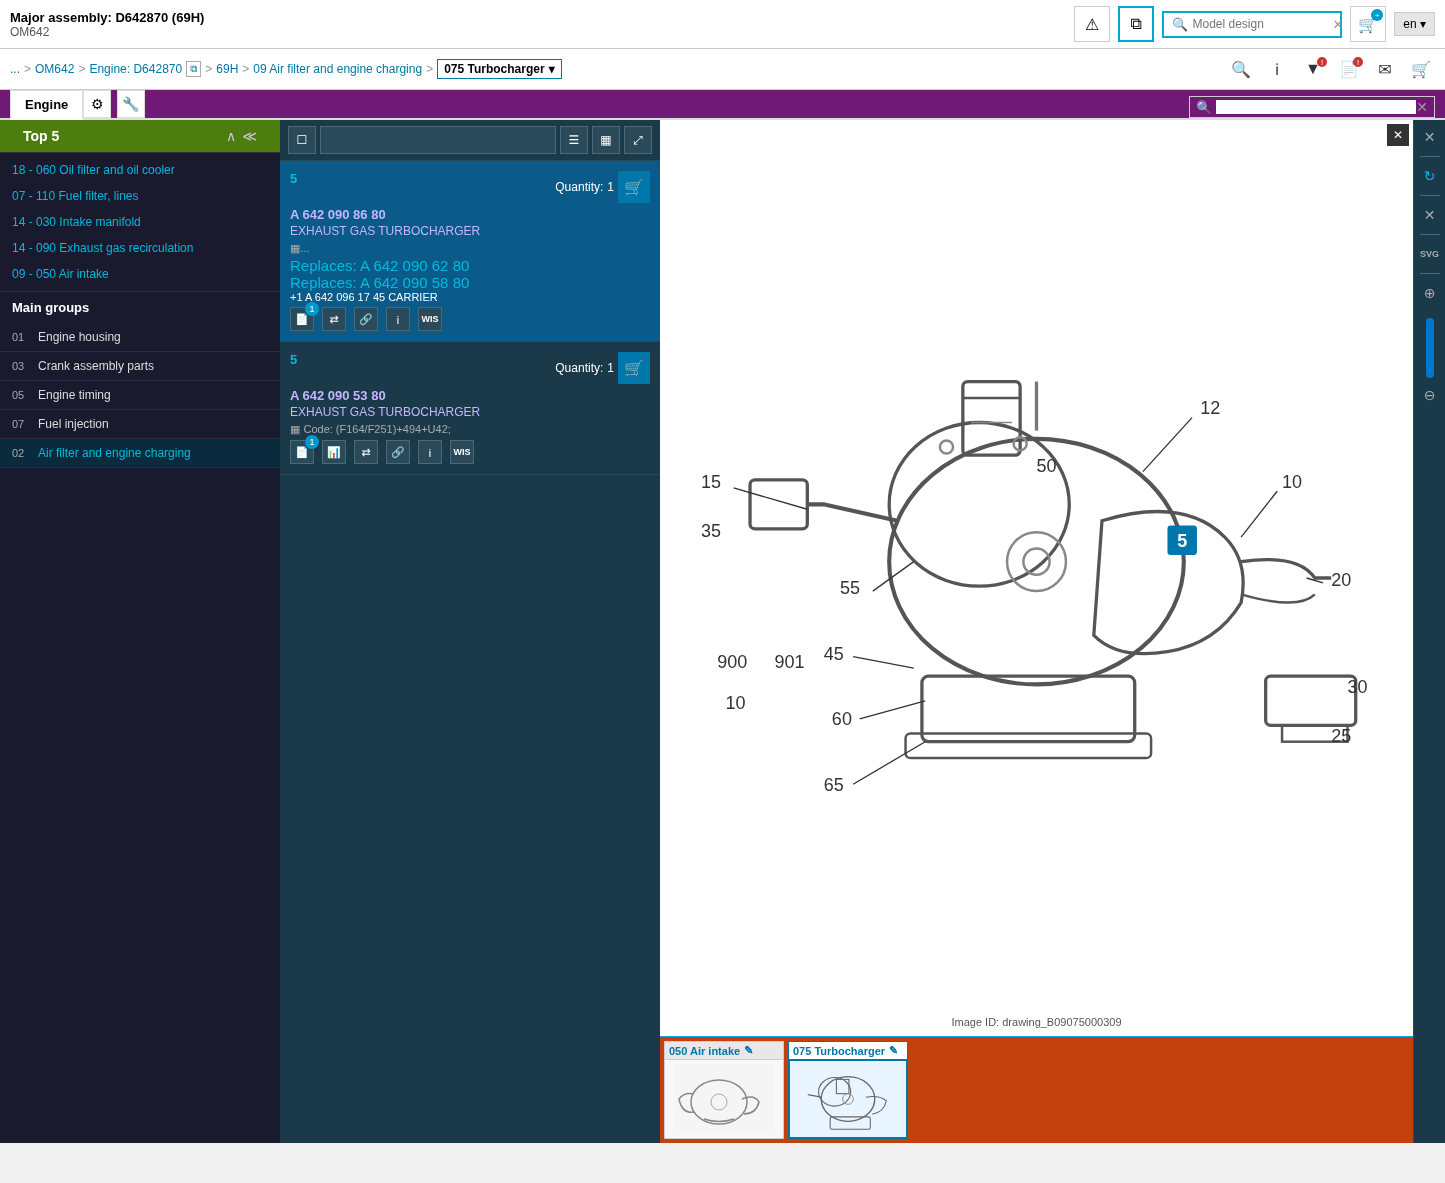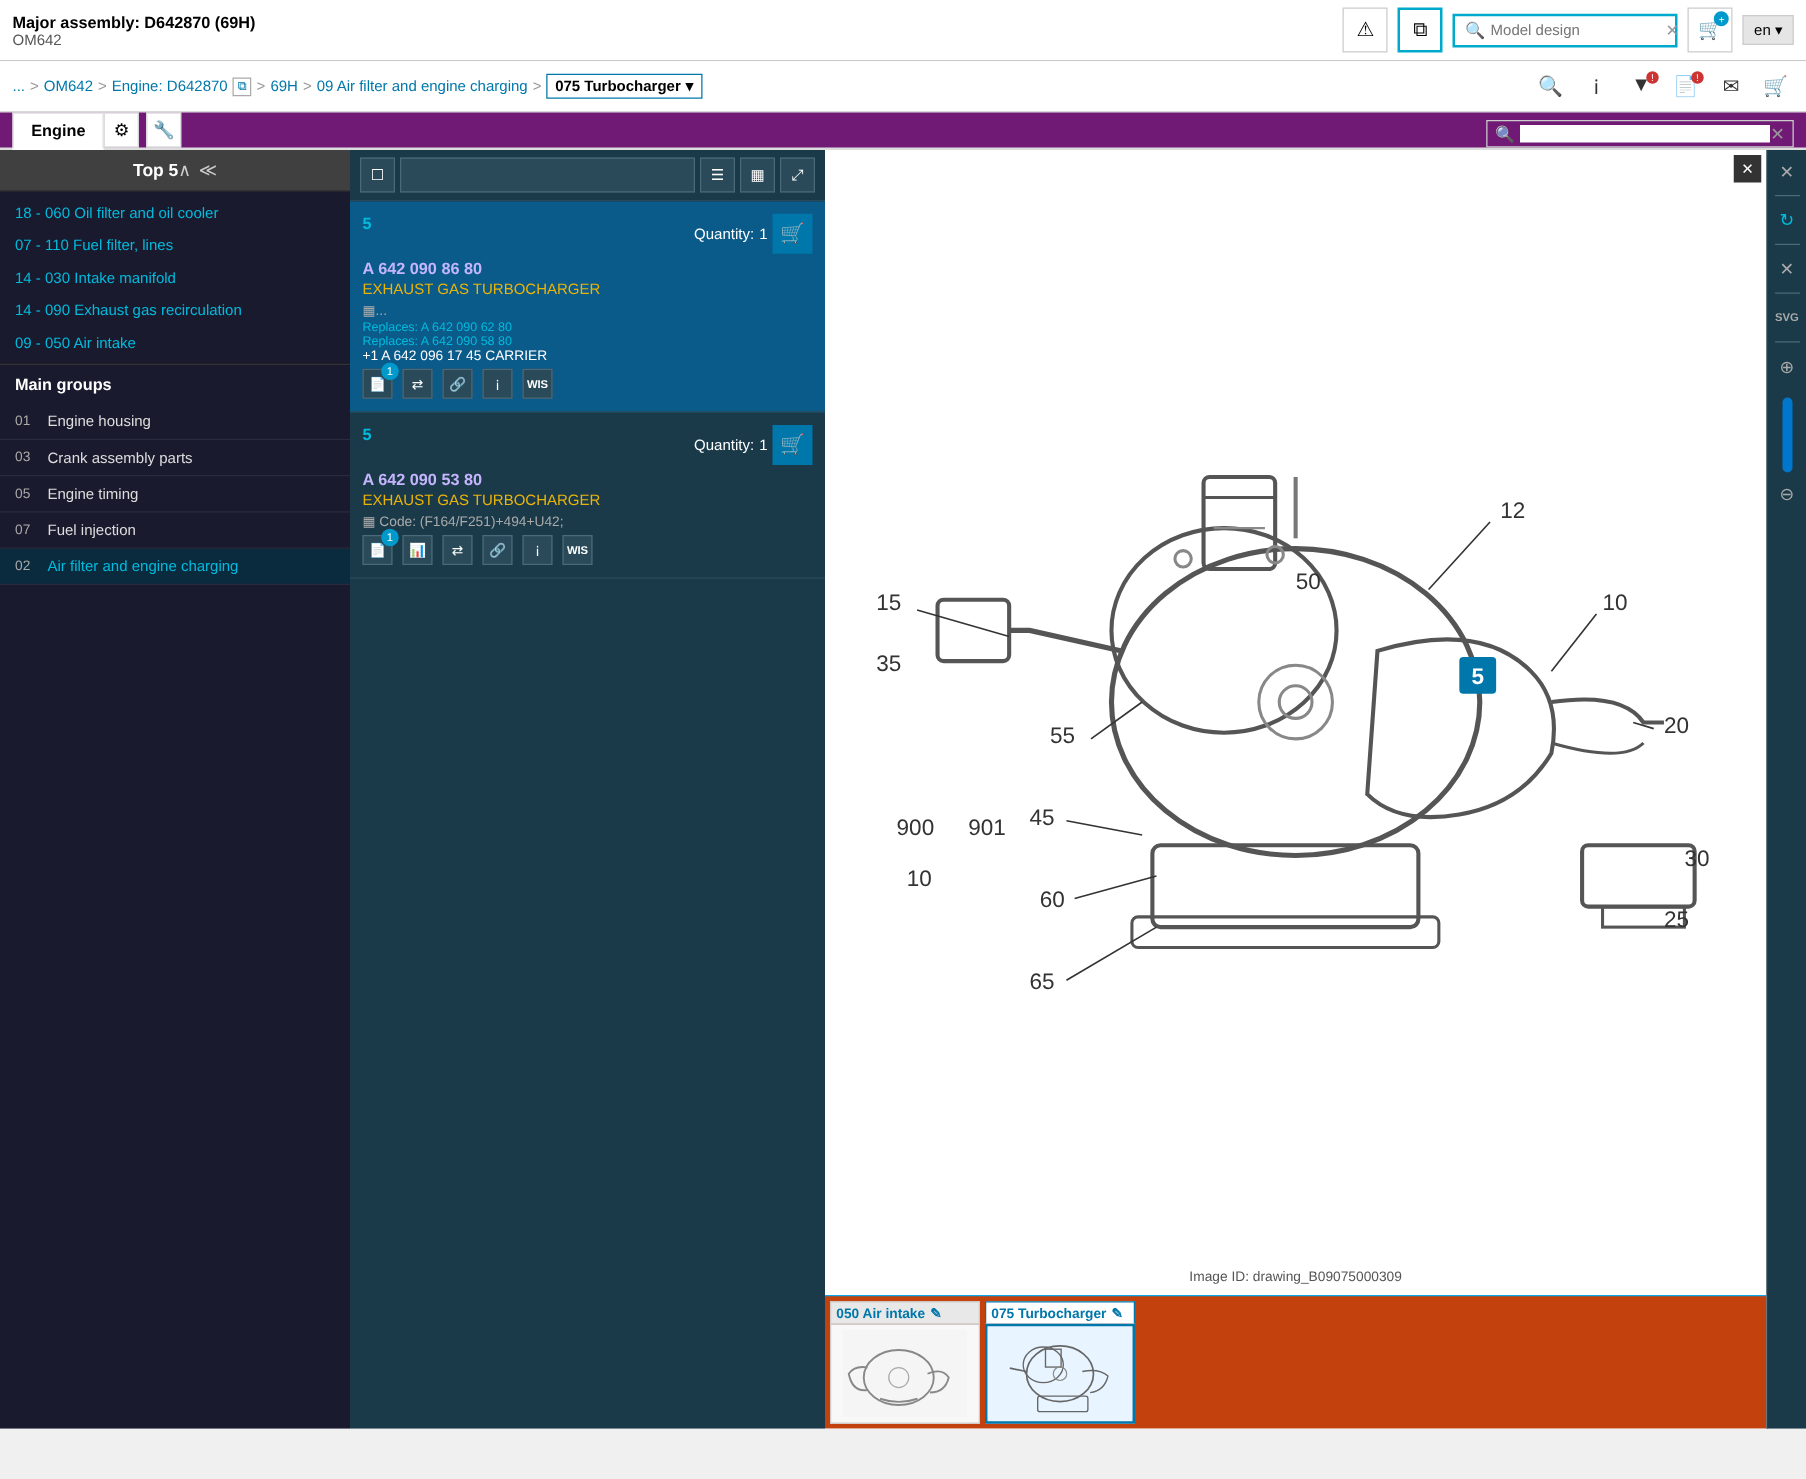--- a/index.html
+++ b/index.html
@@ -35,21 +35,21 @@
     .tab-icon-btn { width: 28px; height: 28px; border: 1px solid #ddd; background: #fff; display: flex; align-items: center; justify-content: center; cursor: pointer; font-size: 14px; }
     .tabs-search { display: flex; align-items: center; border: 1px solid #ccc; padding: 2px 6px; }
     .tabs-search input { border: none; outline: none; font-size: 12px; width: 200px; }
     .tabs-search-clear { cursor: pointer; color: #999; font-size: 14px; }
 
     
     .main-content { display: flex; height: calc(1183px - 160px); }
 
     
     .sidebar { width: 280px; min-width: 280px; background: #1a1a2e; color: #fff; overflow-y: auto; display: flex; flex-direction: column; }
-    .top5-header { display: flex; align-items: center; justify-content: center; padding: 8px 23px; background: #404040; border-bottom: 1px solid #333; }
+    .top5-header { display: flex; align-items: center; justify-content: space-between; padding: 8px 23px; background: #4d7c0f; border-bottom: 1px solid #333; }
     .top5-title { font-size: 14px; font-weight: bold; color: #fff; }
     .top5-controls { display: flex; gap: 6px; }
     .top5-ctrl-btn { background: none; border: none; color: #ccc; cursor: pointer; font-size: 14px; }
     .top5-items { padding: 4px 0; border-bottom: 1px solid #333; }
     .top5-item { padding: 6px 12px; color: #00bbdd; cursor: pointer; font-size: 12px; }
     .main-groups-header { padding: 8px 12px; font-size: 13px; font-weight: bold; color: #fff; background: #1a1a2e; }
     .main-groups-list { flex: 1; overflow-y: auto; }
     .mg-item { display: flex; align-items: center; gap: 8px; padding: 7px 12px; cursor: pointer; color: #ddd; font-size: 12px; border-bottom: 1px solid #2a2a3e; }
     .mg-item.active { color: #00bbdd; background: #0a2a3e; }
     .mg-num { color: #aaa; font-size: 11px; min-width: 18px; }
@@ -58,23 +58,23 @@
     .parts-panel { width: 380px; min-width: 380px; background: #1a3a4a; display: flex; flex-direction: column; overflow: hidden; }
     .parts-toolbar { display: flex; align-items: center; gap: 4px; padding: 6px 8px; background: #1a3a4a; border-bottom: 1px solid #2a4a5a; }
     .parts-toolbar-btn { width: 28px; height: 28px; border: 1px solid #4a6a7a; background: #2a4a5a; color: #fff; display: flex; align-items: center; justify-content: center; cursor: pointer; font-size: 12px; }
     .parts-list { flex: 1; overflow-y: auto; }
     .part-item { padding: 10px 10px; border-bottom: 1px solid #2a4a5a; cursor: pointer; }
     .part-item.selected { background: #0a5a8a; }
     .part-item-header { display: flex; justify-content: space-between; align-items: flex-start; margin-bottom: 4px; }
     .part-pos { color: #00bbdd; font-size: 13px; font-weight: bold; }
     .part-qty { display: flex; align-items: center; gap: 4px; color: #fff; font-size: 12px; }
     .part-num { color: #c4b5fd; font-size: 13px; font-weight: bold; margin-bottom: 2px; }
-    .part-name { color: #eab308; font-size: 12px; margin-bottom: 4px; }
+    .part-name { color: #c4b5fd; font-size: 12px; margin-bottom: 4px; }
     .part-grid-icon { color: #aaa; font-size: 11px; margin-bottom: 2px; }
-    .part-replaces { color: #00bbdd; font-size: 10px; }
+    .part-replaces { color: #00bbdd; font-size: 15px; }
     .part-carrier { color: #fff; font-size: 11px; margin-bottom: 4px; }
     .part-actions { display: flex; align-items: center; gap: 8px; margin-top: 4px; }
     .pa-btn { width: 24px; height: 24px; border: 1px solid #4a6a7a; background: #2a4a5a; color: #fff; display: flex; align-items: center; justify-content: center; cursor: pointer; font-size: 11px; position: relative; }
     .pa-badge { position: absolute; top: -6px; right: -6px; background: #0099cc; color: #fff; border-radius: 50%; width: 14px; height: 14px; font-size: 9px; display: flex; align-items: center; justify-content: center; }
     .add-to-cart { width: 32px; height: 32px; background: #0077aa; border: none; color: #fff; display: flex; align-items: center; justify-content: center; cursor: pointer; font-size: 16px; }
 
     
     .diagram-area { flex: 1; background: #fff; display: flex; flex-direction: column; position: relative; overflow: hidden; }
     .diagram-container { flex: 1; position: relative; overflow: hidden; }
     .diagram-svg { width: 100%; height: 100%; }

